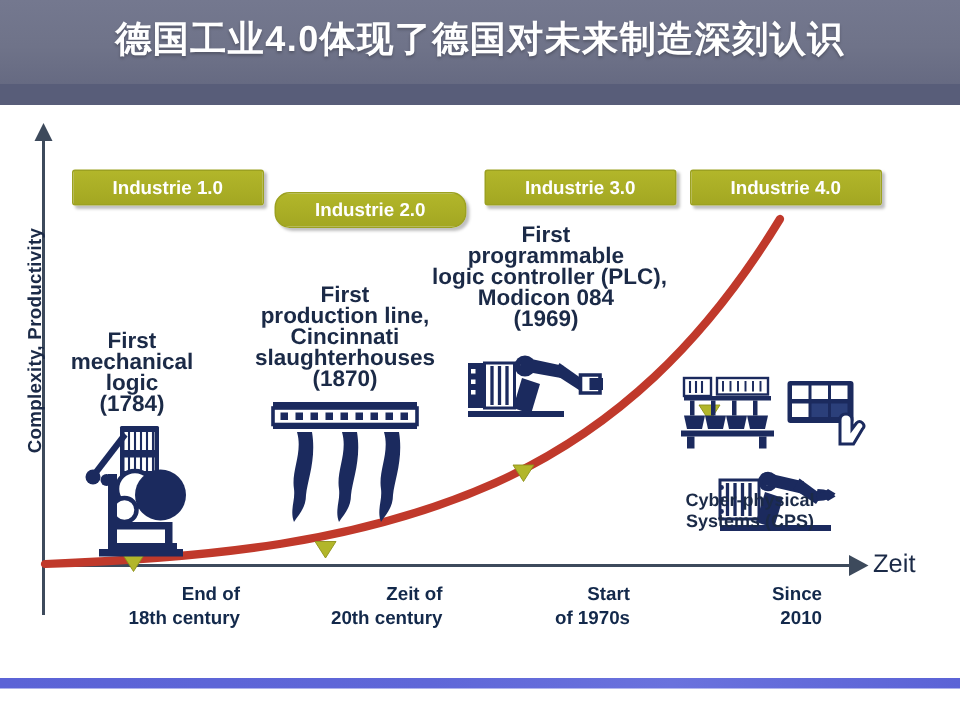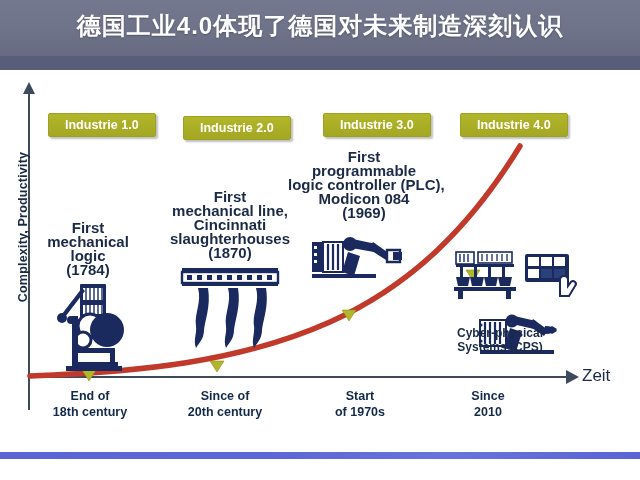--- a/index.html
+++ b/index.html
@@ -66,34 +66,34 @@
   }
 
   
   .curve{position:absolute;left:0;top:0;width:640px;height:400px;pointer-events:none;}
 
   
   .badge{
     position:absolute;height:22px;line-height:22px;
     background:linear-gradient(180deg,#b2b62a 0%,#a3a722 100%);
     color:#ffffff;font-size:12.5px;font-weight:bold;
-    padding:0 16px;border-radius:2px;
+    padding:0 26px;border-radius:2px;
     box-shadow:2px 2px 2px rgba(0,0,0,.25);
     white-space:nowrap;
     border:1px solid #9ca121;
   }
 
   
   .cap{
     position:absolute;text-align:center;
     font-size:15px;font-weight:bold;color:#1b2a47;
     line-height:14px;white-space:nowrap;
   }
   .xcap{
-    position:absolute;text-align:center;
+    position:absolute;text-align:right;
     font-size:12.5px;font-weight:bold;color:#13294b;
     line-height:16px;white-space:nowrap;
   }
 
   
   .art{position:absolute;}
 
   
   .wm-band{
     position:absolute;left:0;top:452px;width:640px;height:7px;
@@ -169,25 +169,25 @@
         <rect x="58" y="66" width="5" height="20"></rect>
         <rect x="14" y="84" width="56" height="5"></rect>
       </g>
     </svg>
 
     <div class="xcap" style="left:20px;top:318px;width:140px;">
       <div>End of</div>
       <div>18th century</div>
     </div>
 
-    <div class="badge" style="left:183px;top:46px;">Industrie 2.0</div>
+    <div class="badge" style="left:183px;top:58px;border-radius:10px;">Industrie 2.0</div>
 
     <div class="cap" style="left:160px;top:120px;width:140px;">
       <div>First</div>
-      <div>mechanical line,</div>
+      <div>production line,</div>
       <div>Cincinnati</div>
       <div>slaughterhouses</div>
       <div>(1870)</div>
     </div>
 
     <svg class="art" style="left:180px;top:196px;" width="100" height="86" viewBox="0 0 100 86">
       <g fill="#1b2a5e">
         <rect x="2" y="2" width="96" height="4"></rect>
         <rect x="2" y="6" width="96" height="11" fill="#ffffff" stroke="#1b2a5e" stroke-width="2.4"></rect>
         <g>
@@ -202,21 +202,21 @@
           <rect x="87" y="9" width="5" height="5"></rect>
         </g>
         <rect x="2" y="17" width="96" height="3"></rect>
         <path d="M18 22 C22 36, 14 48, 16 60 C17 68, 13 74, 16 82 C20 76, 24 72, 24 64 C25 54, 31 40, 28 22 Z"></path>
         <path d="M48 22 C52 36, 44 48, 46 60 C47 68, 43 74, 46 82 C50 76, 54 72, 54 64 C55 54, 61 40, 58 22 Z"></path>
         <path d="M76 22 C80 36, 72 48, 74 60 C75 68, 71 74, 74 82 C78 76, 82 72, 82 64 C83 54, 89 40, 86 22 Z"></path>
       </g>
     </svg>
 
     <div class="xcap" style="left:155px;top:318px;width:140px;">
-      <div>Since of</div>
+      <div>Zeit of</div>
       <div>20th century</div>
     </div>
 
     <div class="badge" style="left:323px;top:43px;">Industrie 3.0</div>
 
     <div class="cap" style="left:288px;top:80px;width:152px;">
       <div>First</div>
       <div>programmable</div>
       <div>logic controller (PLC),</div>
       <div>Modicon 084</div>

